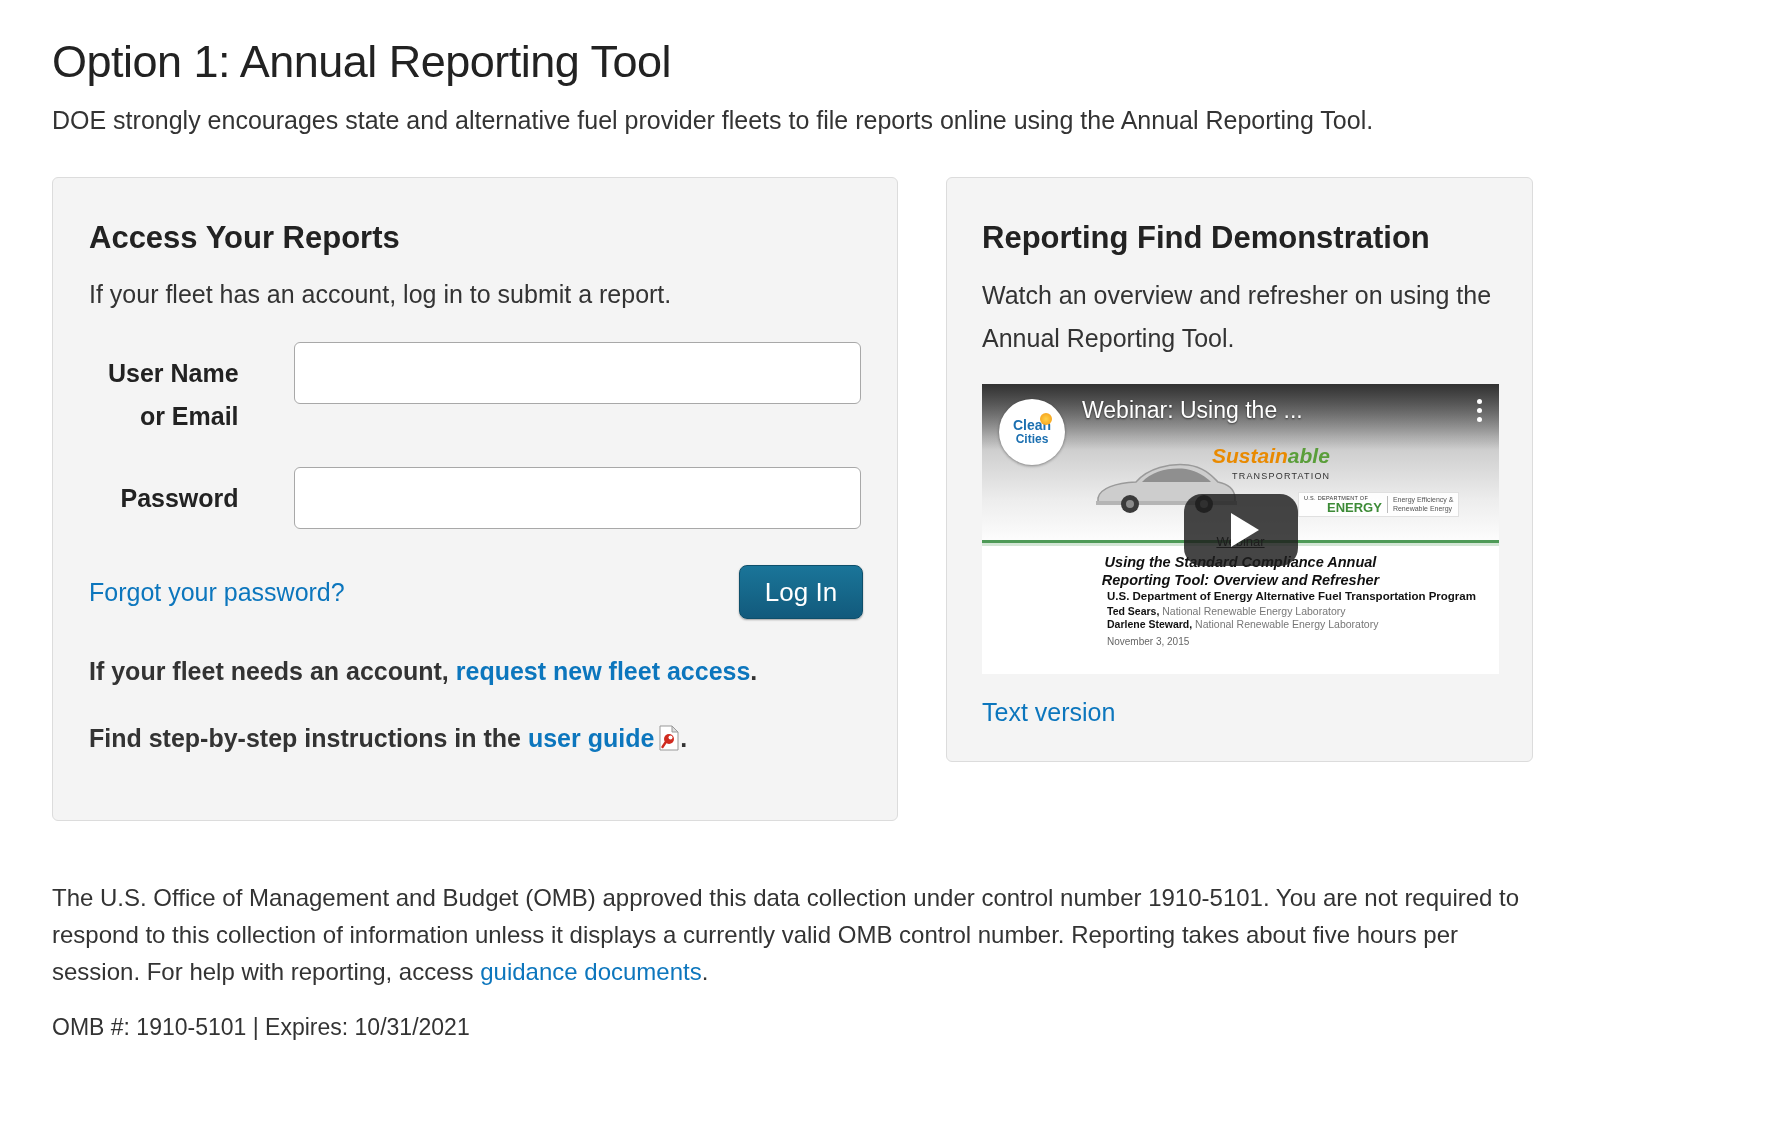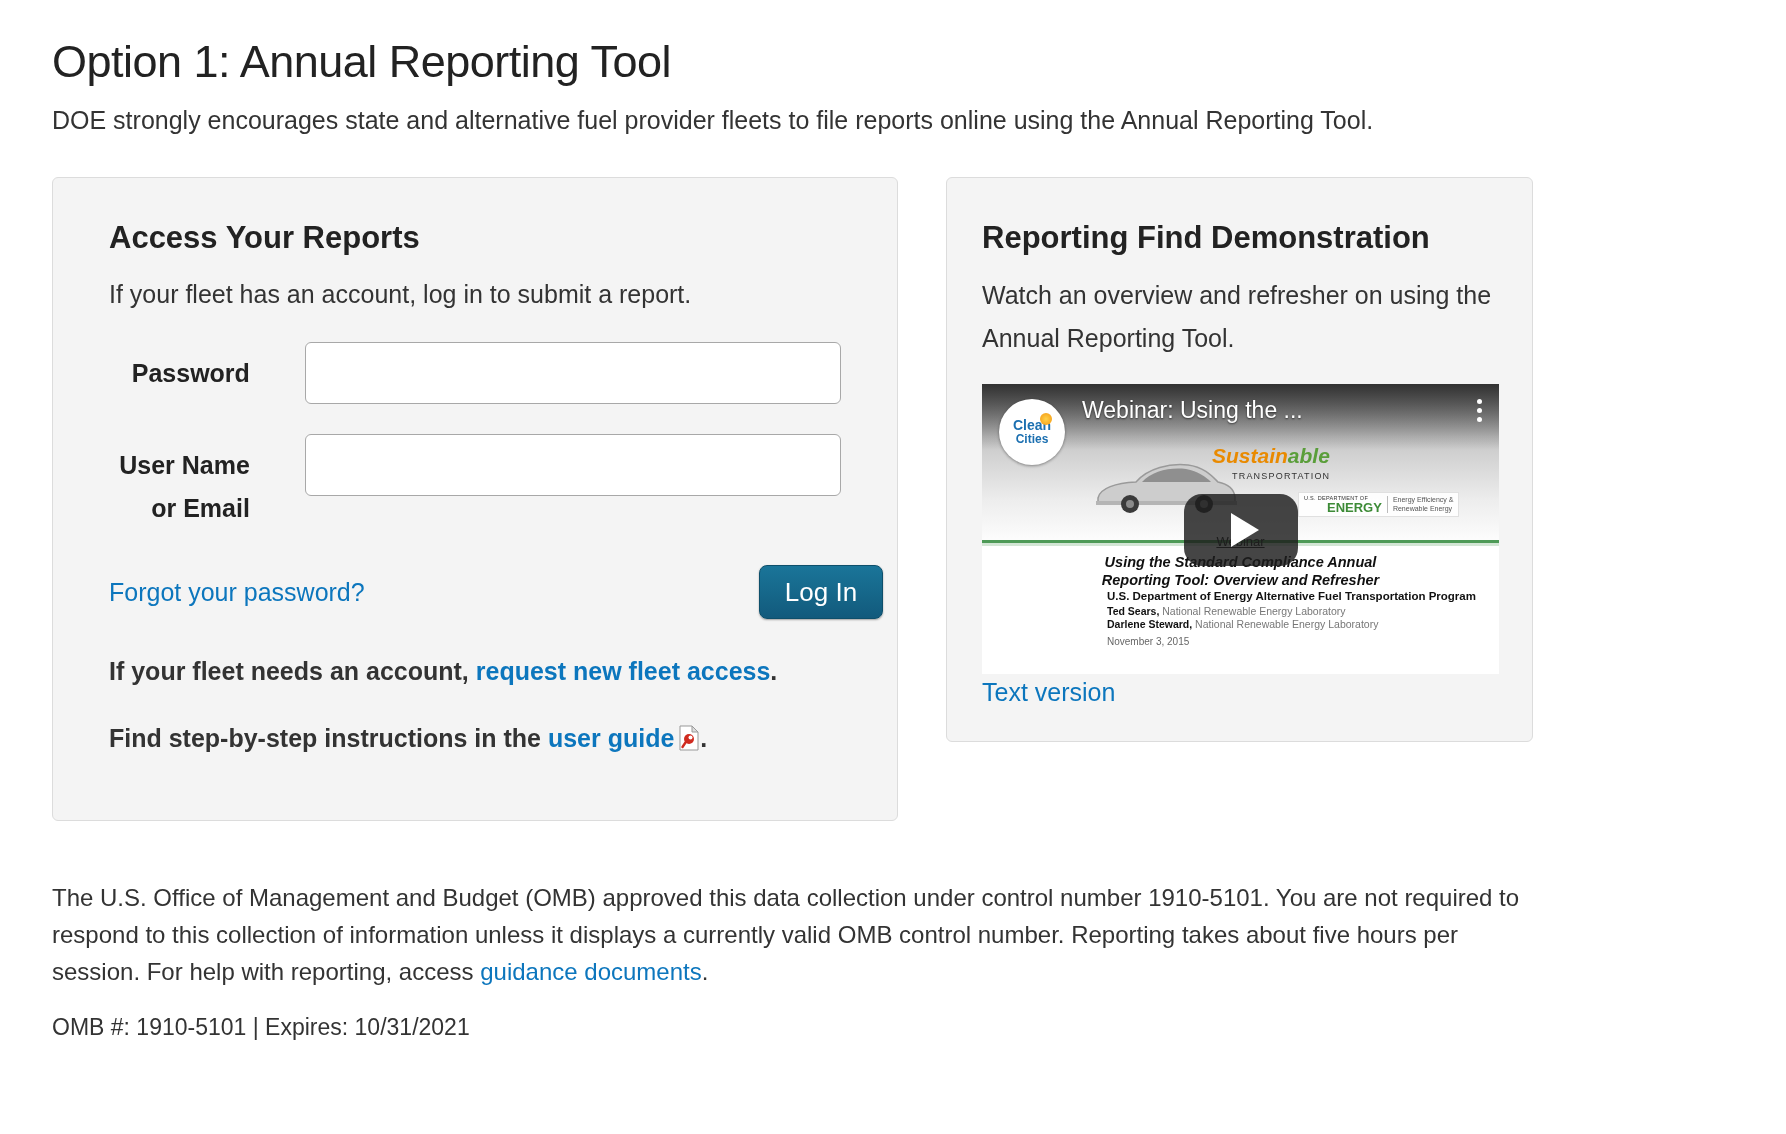--- a/index.html
+++ b/index.html
@@ -8,21 +8,21 @@
     font-family:"Liberation Sans","DejaVu Sans",sans-serif;
     color:#333;
   }
   .page { width:1786px; min-height:1134px; padding:28px 52px 40px; }
 
   h1 { font-size:45px; font-weight:400; color:#222; margin:8px 0 0; letter-spacing:-0.5px; }
   .subtitle { font-size:25px; color:#333; margin:18px 0 0; }
 
   .panels { display:flex; gap:48px; align-items:flex-start; margin-top:42px; }
   .panel { background:#f4f4f4; border:1px solid #dcdcdc; border-radius:6px; }
-  .panel-access { width:846px; padding:28px 56px 38px; }
+  .panel-access { width:846px; padding:28px 36px 38px; }
   .panel-demo   { width:587px; padding:28px 35px 34px; }
   .panel h2 { font-size:31px; font-weight:bold; color:#222; margin:14px 0 0; }
   .panel-intro { font-size:25px; color:#333; margin:20px 0 0; line-height:1.45; }
   .panel-demo .panel-intro { line-height:43px; margin-top:18px; }
 
   a, .link { color:#0c76bd; text-decoration:none; cursor:pointer; }
 
   
   .form-row { display:flex; margin-top:30px; }
   .form-label { width:150px; text-align:right; font-size:25px; font-weight:bold; color:#222; line-height:1.7; padding-top:10px; }
@@ -79,48 +79,48 @@
   .vt-org { position:absolute; top:206px; left:125px; font-size:11.5px; font-weight:bold; color:#111; }
   .vt-presenter { position:absolute; left:125px; font-size:10.5px; color:#777; }
   .vt-presenter b { color:#111; }
   .vt-p1 { top:221px; } .vt-p2 { top:234px; }
   .vt-date { position:absolute; top:252px; left:125px; font-size:10px; color:#666; }
   .vt-play { position:absolute; left:50%; top:146px; transform:translate(-50%,-50%);
     width:114px; height:72px; border-radius:18px; background:rgba(28,28,28,.82);
     display:flex; align-items:center; justify-content:center; }
   .vt-play .tri { width:0; height:0; border-left:28px solid #fff;
     border-top:17px solid transparent; border-bottom:17px solid transparent; margin-left:8px; }
-  .text-version { display:inline-block; margin-top:4px; font-size:25px; }
+  .text-version { display:inline-block; margin-top:24px; font-size:25px; }
 
   
   .omb-par { margin-top:58px; font-size:24px; line-height:37px; max-width:1472px; color:#333; }
   .omb-line { margin-top:24px; font-size:23px; color:#333; }
 </style>
 </head>
 <body>
 
 <div class="page">
 
   <h1>Option 1: Annual Reporting Tool</h1>
   <p class="subtitle">DOE strongly encourages state and alternative fuel provider fleets to file reports online using the Annual Reporting Tool.</p>
 
   <div class="panels">
 
     <div class="panel panel-access">
       <h2>Access Your Reports</h2>
       <p class="panel-intro">If your fleet has an account, log in to submit a report.</p>
 
       <div class="form-row">
+        <div class="form-label">User Name or Email</div>
+        <input class="form-input" type="text" value="" style="">
+      </div>
+
+      <div class="form-row">
         <div class="form-label">Password</div>
         <input class="form-input" type="password" value="" style="">
-      </div>
-
-      <div class="form-row">
-        <div class="form-label">User Name or Email</div>
-        <input class="form-input" type="text" value="" style="">
       </div>
 
       <div class="actions">
         <a class="forgot">Forgot your password?</a>
         <button class="login-btn">Log In</button>
       </div>
 
       <p class="note"><span>If your fleet needs an account, </span><a>request new fleet access</a><span>.</span></p>
 
       <p class="note"><span>Find step-by-step instructions in the </span><a>user guide</a><span class="pdf-icon"><svg width="22" height="26" viewBox="0 0 22 26">

